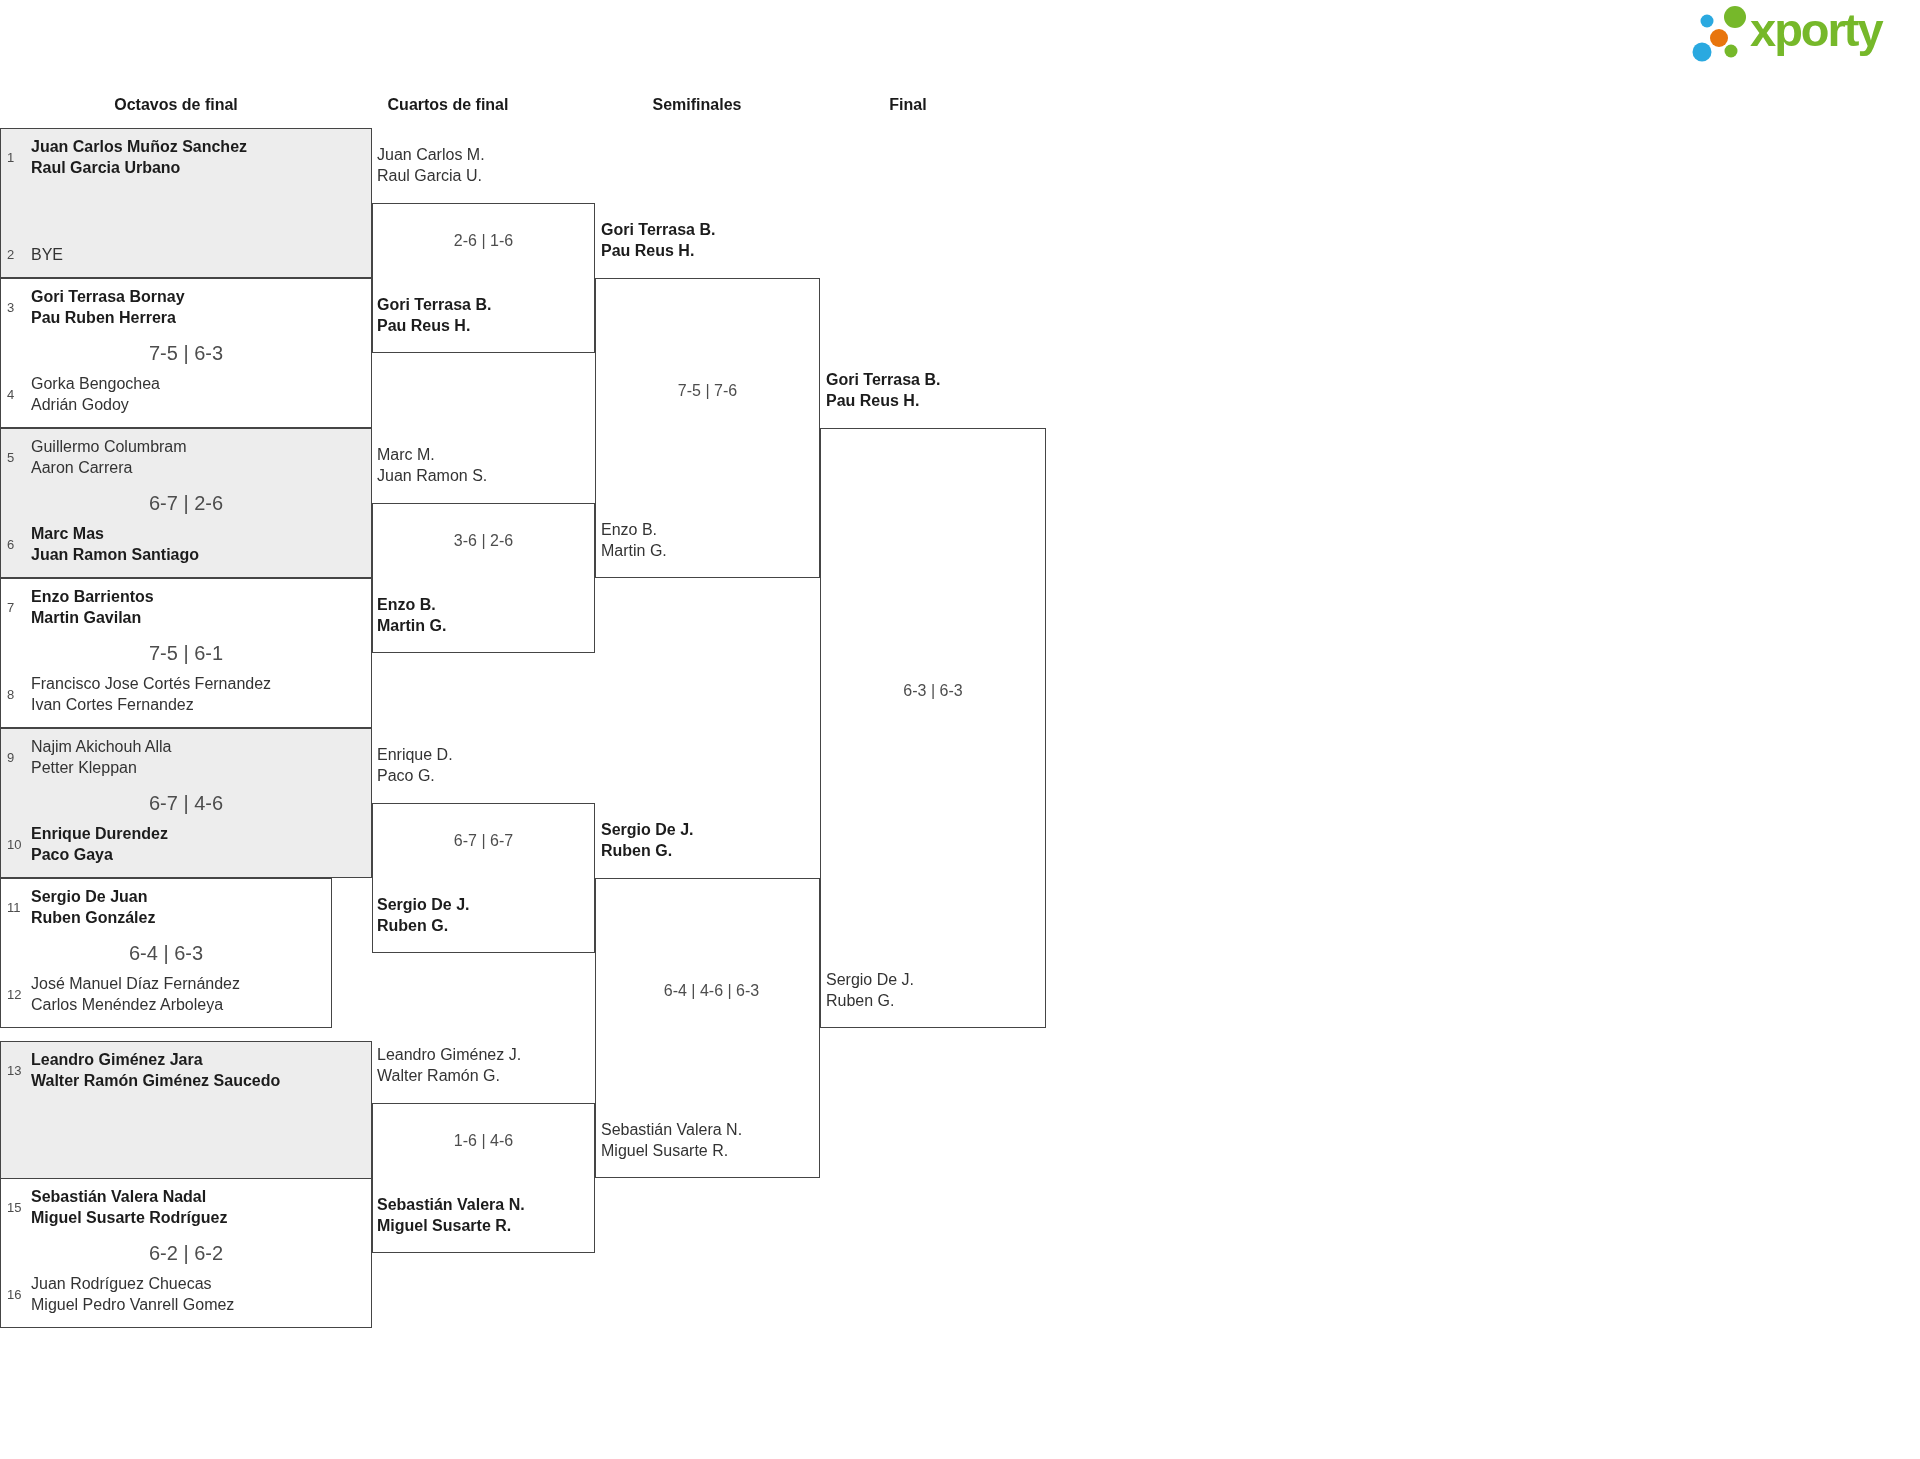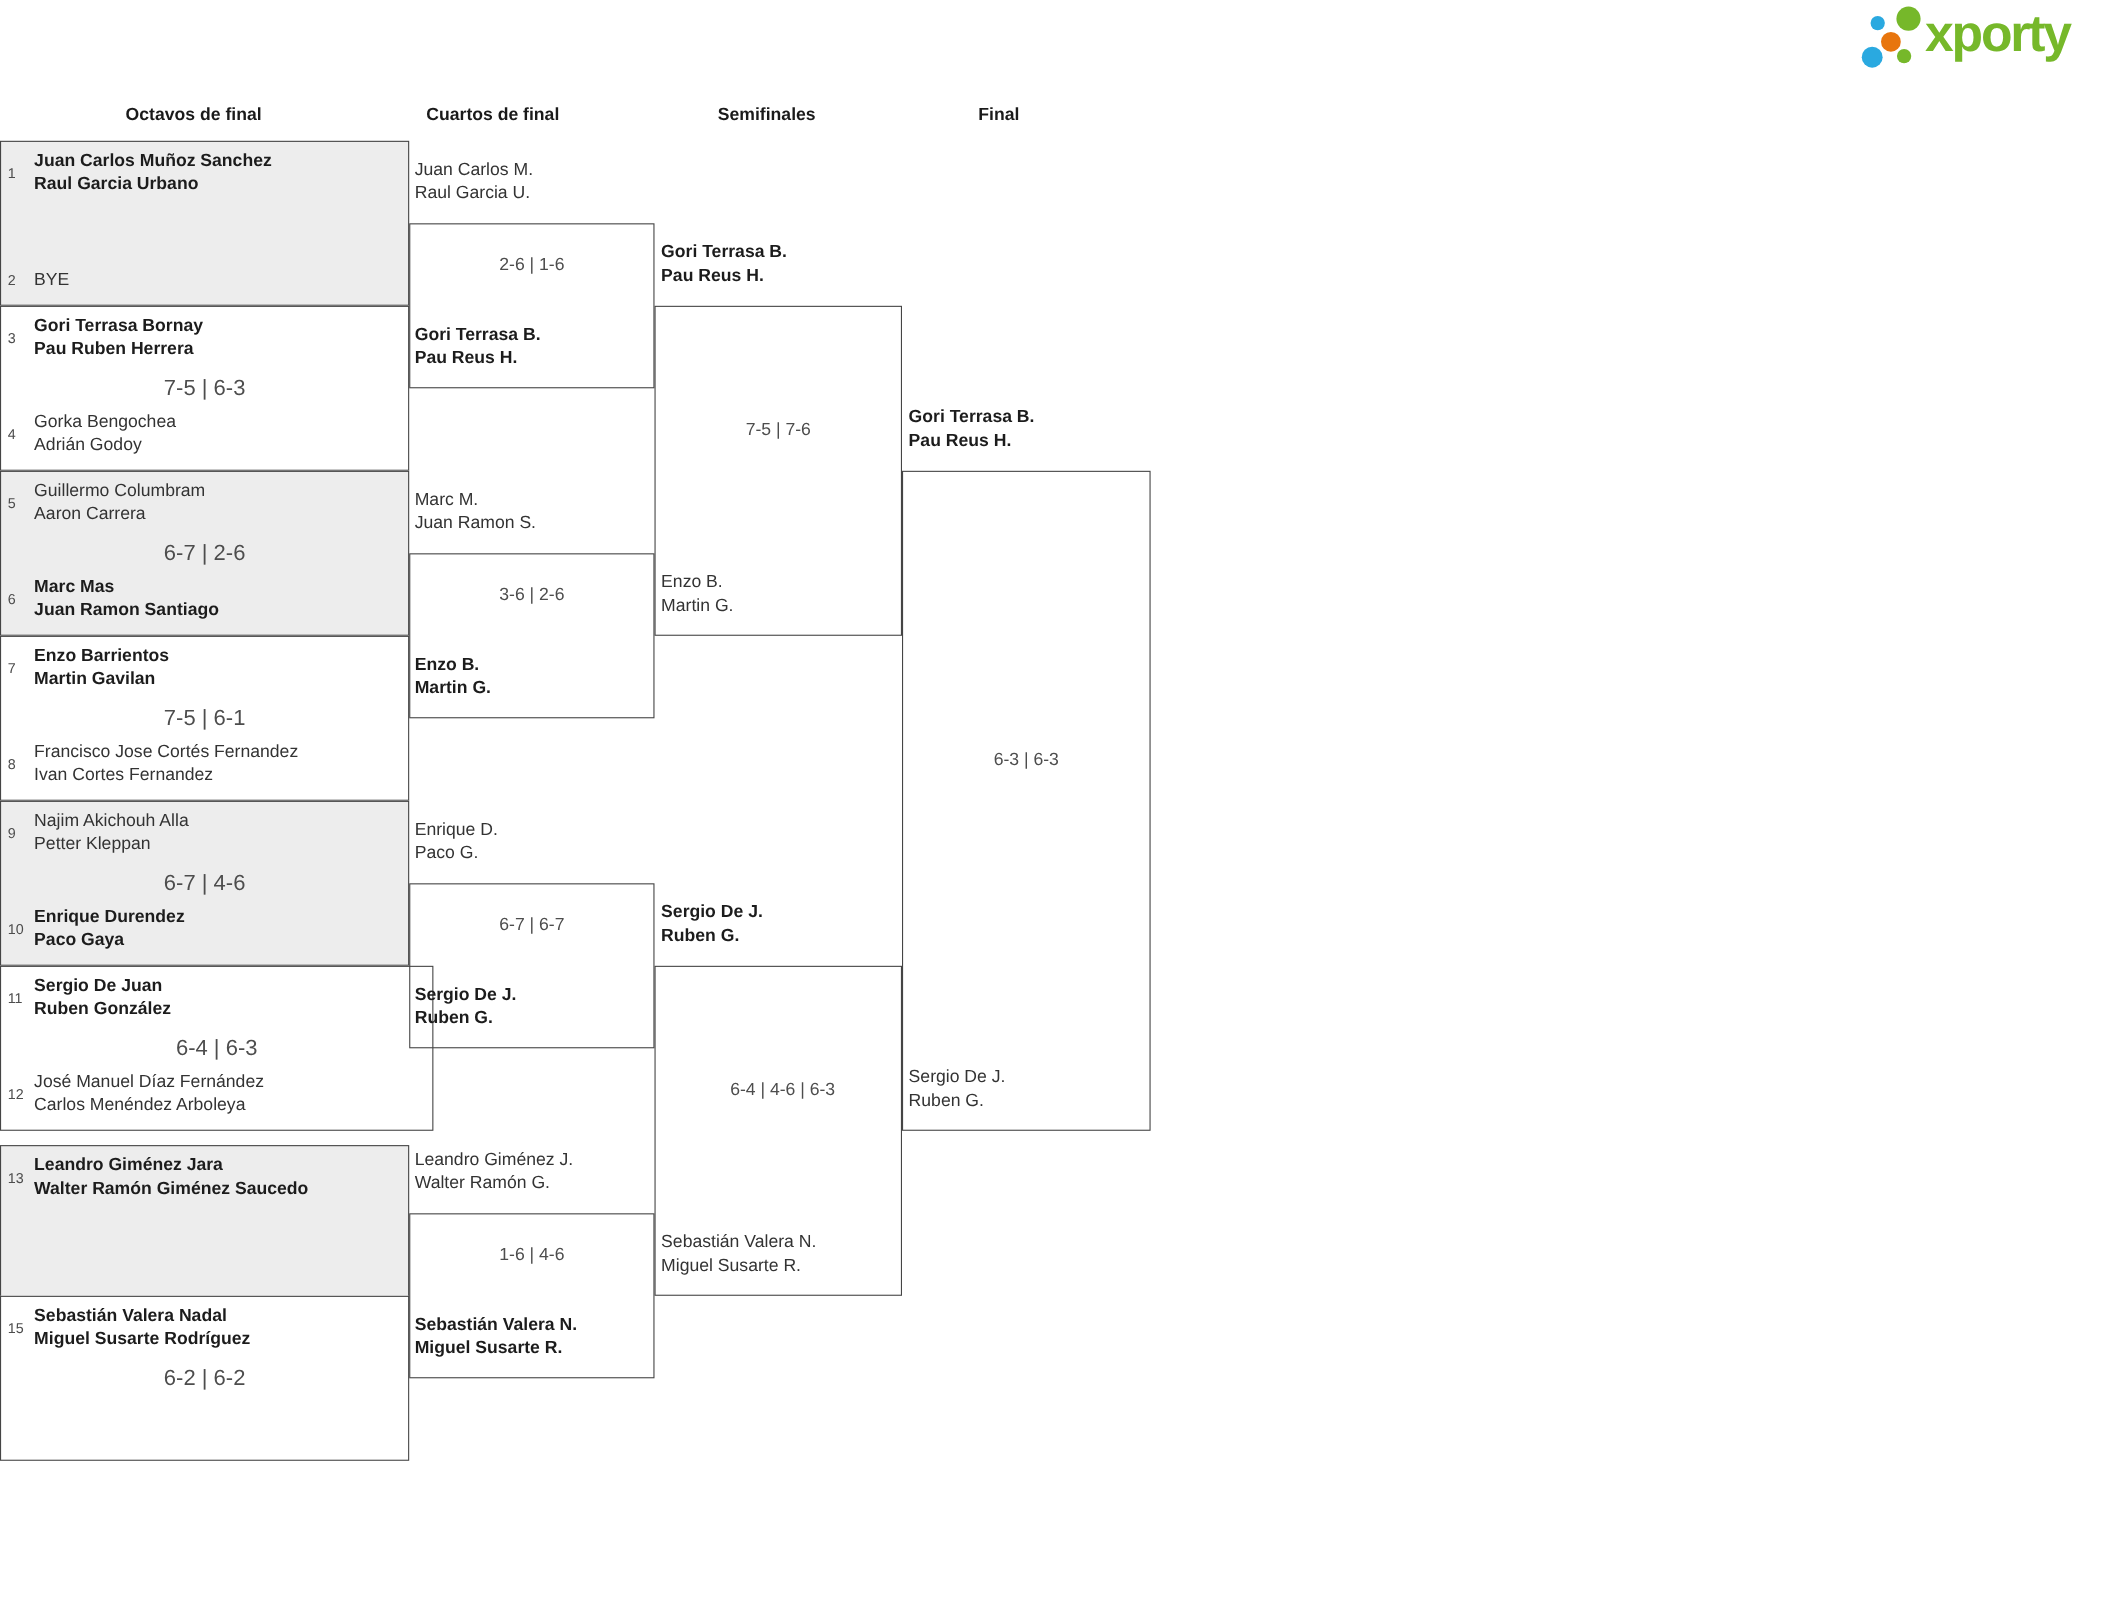--- a/index.html
+++ b/index.html
@@ -130,21 +130,21 @@
     <div class="score16">6-7 | 4-6</div>
     <div class="team-row bottom">
       <span class="seed">10</span>
       <div class="names win">
         <div>Enrique Durendez</div>
           <div>Paco Gaya</div>
       </div>
     </div>
   </div>
 
-  <div class="box m16" style="left:0;top:878px;width:394px;height:150px">
+  <div class="box m16" style="left:0;top:878px;width:332px;height:150px">
     <div class="team-row top">
       <span class="seed">11</span>
       <div class="names win">
         <div>Sergio De Juan</div>
           <div>Ruben González</div>
       </div>
     </div>
     <div class="score16">6-4 | 6-3</div>
     <div class="team-row bottom">
       <span class="seed">12</span>
@@ -174,20 +174,27 @@
 
   <div class="box m16" style="left:0;top:1178px;width:372px;height:150px">
     <div class="team-row top">
       <span class="seed">15</span>
       <div class="names win">
         <div>Sebastián Valera Nadal</div>
           <div>Miguel Susarte Rodríguez</div>
       </div>
     </div>
     <div class="score16">6-2 | 6-2</div>
+    <div class="team-row bottom">
+      <span class="seed">16</span>
+      <div class="names">
+        <div>Juan Rodríguez Chuecas</div>
+          <div>Miguel Pedro Vanrell Gomez</div>
+      </div>
+    </div>
   </div>
 
   <div class="box" style="left:372px;top:203px;width:223px;height:150px"></div>
   <div class="box" style="left:372px;top:503px;width:223px;height:150px"></div>
   <div class="box" style="left:372px;top:803px;width:223px;height:150px"></div>
   <div class="box" style="left:372px;top:1103px;width:223px;height:150px"></div>
 
   <div class="box" style="left:595px;top:278px;width:225px;height:300px"></div>
   <div class="box" style="left:595px;top:878px;width:225px;height:300px"></div>
 

